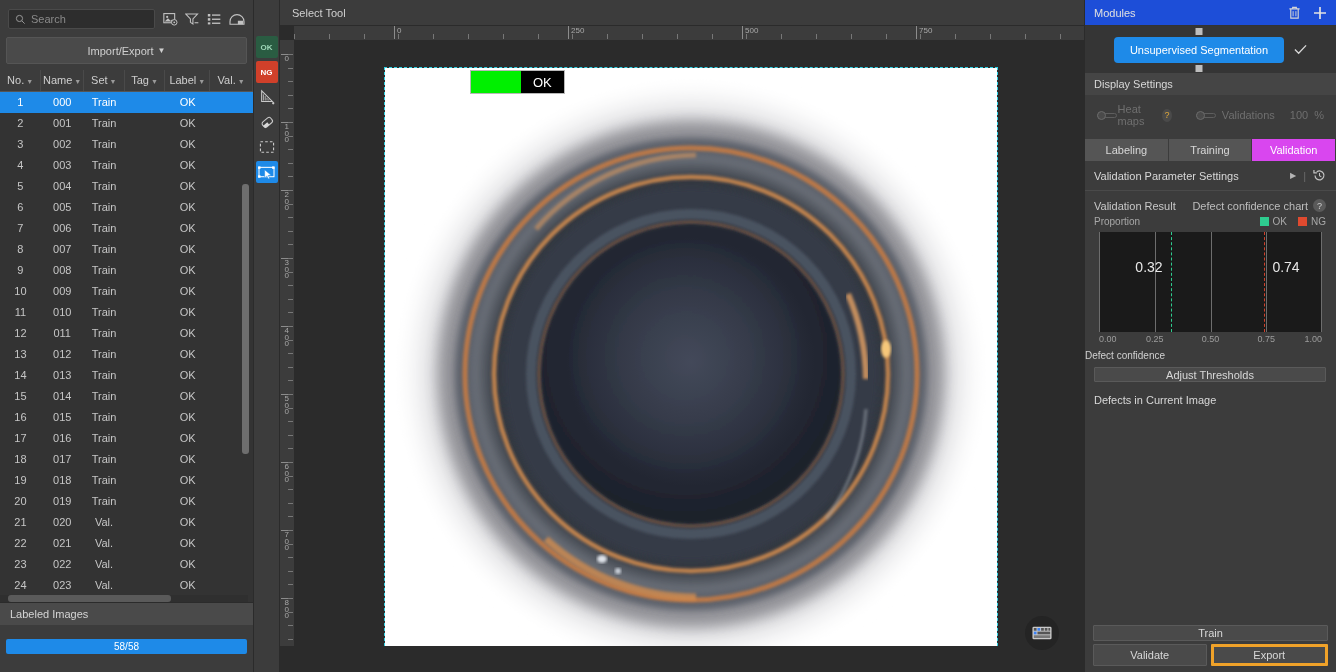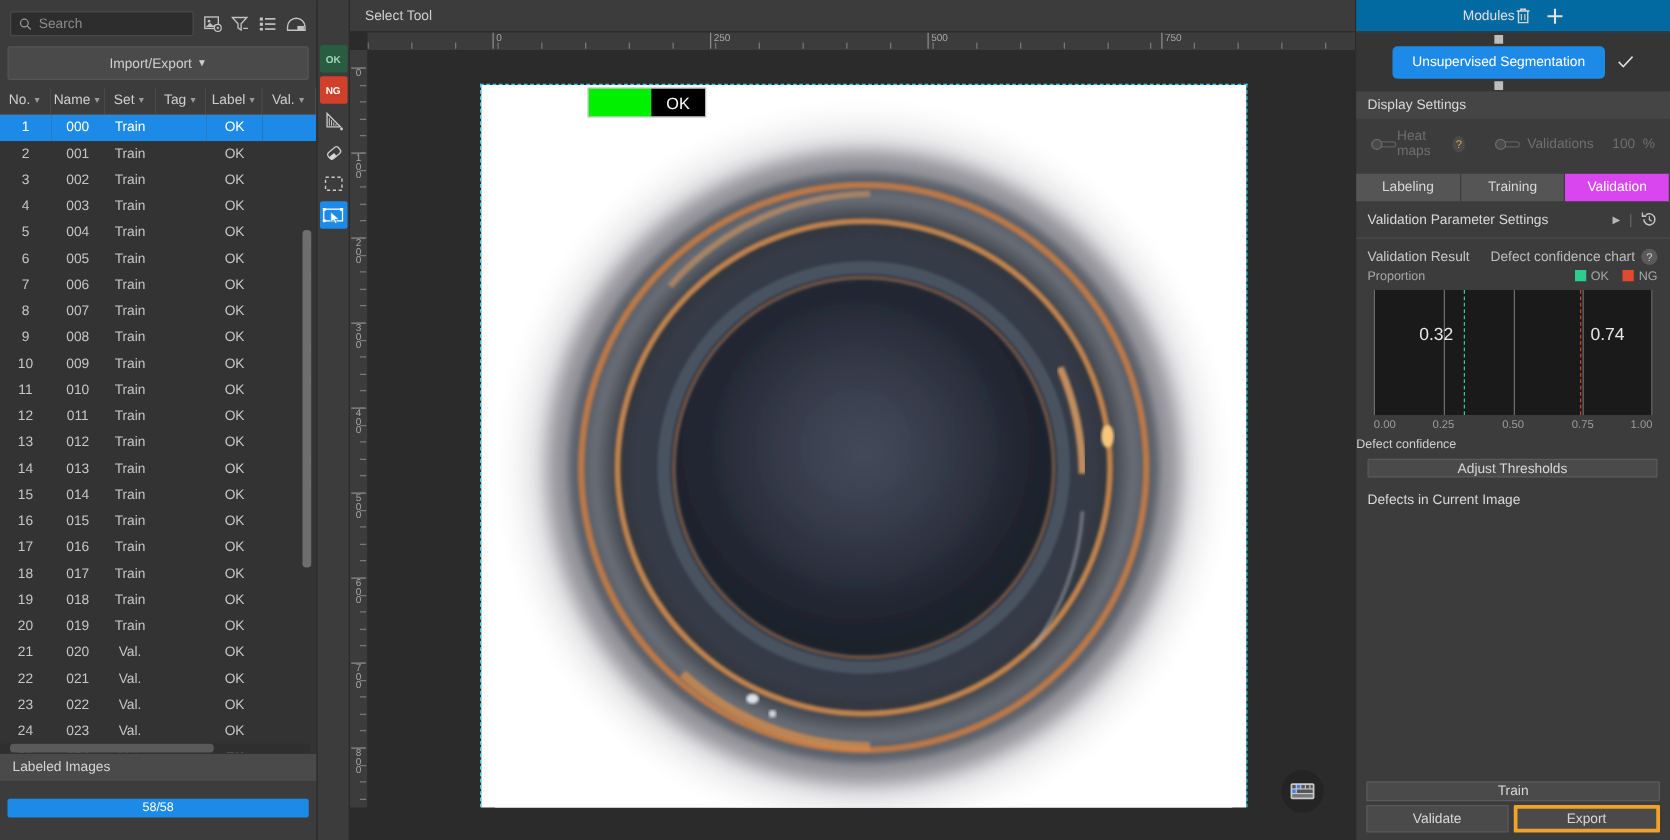--- a/index.html
+++ b/index.html
@@ -164,22 +164,22 @@
     background: #2b2b2b; display: flex; align-items: center;
     justify-content: space-between; padding: 0 14px; font-size: 10px; color: #cfcfcf;
   }
 
   
   .right-panel {
     width: 252px; height: 672px; background: #3c3c3c;
     display: flex; flex-direction: column; border-left: 1px solid #2b2b2b;
   }
   .rp-header {
-    height: 26px; background: #0369a1; display: flex; align-items: center;
-    padding: 0 9px; justify-content: center;
+    height: 26px; background: #1d4ed8; display: flex; align-items: center;
+    padding: 0 9px; justify-content: space-between;
     border-bottom: 1px solid #333;
   }
   .rp-header .title { font-size: 11px; color: #e0e0e0; }
   .rp-header .acts { display: flex; gap: 12px; align-items: center; }
   .modulebox {
     height: 47px; background: #353535; position: relative;
     display: flex; align-items: center; justify-content: center; gap: 10px;
   }
   .modulechip {
     background: #1e8ae8; color: #fff; font-size: 11px;
@@ -607,21 +607,21 @@
   <div class="center">
     <div class="topbar">
       <span>Select Tool</span>
     </div>
 
     <div class="canvas-area">
       <div class="ruler-h" id="ruler-h">
           <div class="rh-lab" style="left: 100px;">0</div>
           <div class="rh-lab" style="left: 274px;">250</div>
           <div class="rh-lab" style="left: 448px;">500</div>
-          <div class="rh-lab" style="left: 622px; margin-left: 13px;">750</div>
+          <div class="rh-lab" style="left: 622px;">750</div>
           <div class="rtick-h" style="left: 0px;"></div>
           <div class="rtick-h" style="left: 34.8px;"></div>
           <div class="rtick-h" style="left: 69.6px;"></div>
           <div class="rtick-h" style="left: 104.4px;"></div>
           <div class="rtick-h" style="left: 139.2px;"></div>
           <div class="rtick-h" style="left: 174px;"></div>
           <div class="rtick-h" style="left: 208.8px;"></div>
           <div class="rtick-h" style="left: 243.6px;"></div>
           <div class="rtick-h" style="left: 278.4px;"></div>
           <div class="rtick-h" style="left: 313.2px;"></div>

